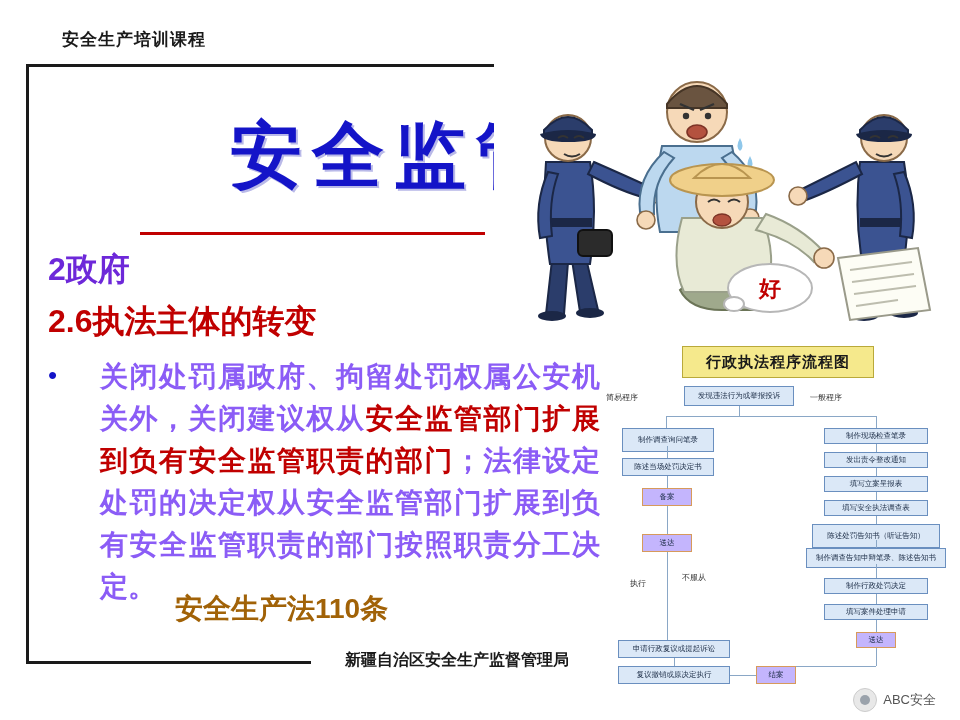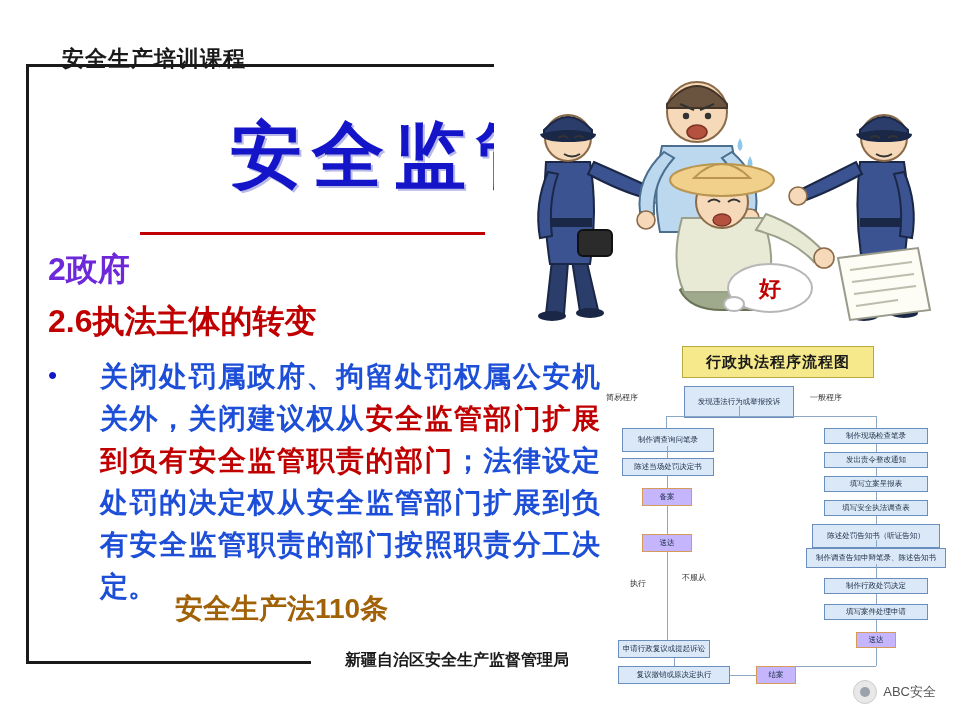--- a/index.html
+++ b/index.html
@@ -20,26 +20,25 @@
     width: 960px;
     height: 720px;
     background: #ffffff;
   }
 
   
   .header-label {
     position: absolute;
     left: 62px;
     top: 28px;
-    font-size: 22px;
+    font-size: 17px;
     font-weight: bold;
     color: #1a1a1a;
     letter-spacing: 1px;
     white-space: nowrap;
-    margin-top: 16px;
   }
 
   
   .frame-left {
     position: absolute;
     left: 26px;
     top: 64px;
     width: 3px;
     height: 600px;
     background: #1a1a1a;
@@ -120,21 +119,21 @@
     font-size: 28px;
     font-weight: bold;
     line-height: 42px;
     color: #1414c8;
     text-align: justify;
   }
   .body-text .red {
     color: #c00000;
   }
   .body-text .blue {
-    color: #1d4ed8;
+    color: #8b5cf6;
   }
   .law-line {
     position: absolute;
     left: 175px;
     top: 590px;
     font-size: 28px;
     font-weight: bold;
     color: #a16207;
     white-space: nowrap;
   }
@@ -216,21 +215,21 @@
   }
   .fc-line {
     position: absolute;
     background: #8aa7c6;
   }
 
   
   .watermark {
     position: absolute;
     right: 14px;
-    bottom: 12px;
+    bottom: 4px;
     display: flex;
     align-items: center;
     gap: 6px;
     background: rgba(255,255,255,0.85);
     padding: 4px 10px 4px 6px;
     border-radius: 14px;
   }
   .wm-circle {
     width: 22px;
     height: 22px;
@@ -389,40 +388,40 @@
     </svg>
   </div>
 
   <div class="flowchart">
 
     <div class="fc-title">行政执法程序流程图</div>
 
     <div class="fc-label" style="left:6px; top:52px;">简易程序</div>
     <div class="fc-label" style="left:196px; top:52px;margin-left:14px;">一般程序</div>
 
-    <div class="fc-node top" style="left:84px; top:46px; width:110px; height:32px;">发现违法行为或举报投诉</div>
+    <div class="fc-node top" style="left:84px; top:46px; width:110px; height:20px;">发现违法行为或举报投诉</div>
 
     <div class="fc-line" style="left:139px; top:66px; width:1px; height:10px;"></div>
     <div class="fc-line" style="left:66px; top:76px; width:210px; height:1px;"></div>
     <div class="fc-line" style="left:66px; top:76px; width:1px; height:12px;"></div>
     <div class="fc-line" style="left:276px; top:76px; width:1px; height:12px;"></div>
 
     <div class="fc-node" style="left:22px; top:88px; width:92px; height:24px;">制作调查询问笔录</div>
     <div class="fc-line" style="left:67px; top:106px; width:1px; height:12px;"></div>
     <div class="fc-node" style="left:22px; top:118px; width:92px; height:18px;">陈述当场处罚决定书</div>
     <div class="fc-line" style="left:67px; top:136px; width:1px; height:12px;"></div>
     <div class="fc-node orange" style="left:42px; top:148px; width:50px; height:18px;">备案</div>
     <div class="fc-line" style="left:67px; top:166px; width:1px; height:28px;"></div>
     <div class="fc-node orange" style="left:42px; top:194px; width:50px; height:18px;">送达</div>
     <div class="fc-line" style="left:67px; top:212px; width:1px; height:88px;"></div>
 
     <div class="fc-label" style="left:30px; top:238px;">执行</div>
     <div class="fc-label" style="left:82px; top:232px;">不服从</div>
 
-    <div class="fc-node" style="left:18px; top:300px; width:92px; height:18px;">申请行政复议或提起诉讼</div>
+    <div class="fc-node" style="left:18px; top:300px; width:112px; height:18px;">申请行政复议或提起诉讼</div>
     <div class="fc-line" style="left:74px; top:318px; width:1px; height:8px;"></div>
     <div class="fc-node" style="left:18px; top:326px; width:112px; height:18px;">复议撤销或原决定执行</div>
     <div class="fc-line" style="left:130px; top:335px; width:26px; height:1px;"></div>
     <div class="fc-node orange" style="left:156px; top:326px; width:40px; height:18px;">结案</div>
 
     <div class="fc-node" style="left:224px; top:88px; width:104px; height:16px;">制作现场检查笔录</div>
     <div class="fc-line" style="left:276px; top:104px; width:1px; height:8px;"></div>
     <div class="fc-node" style="left:224px; top:112px; width:104px; height:16px;">发出责令整改通知</div>
     <div class="fc-line" style="left:276px; top:128px; width:1px; height:8px;"></div>
     <div class="fc-node" style="left:224px; top:136px; width:104px; height:16px;">填写立案呈报表</div>

